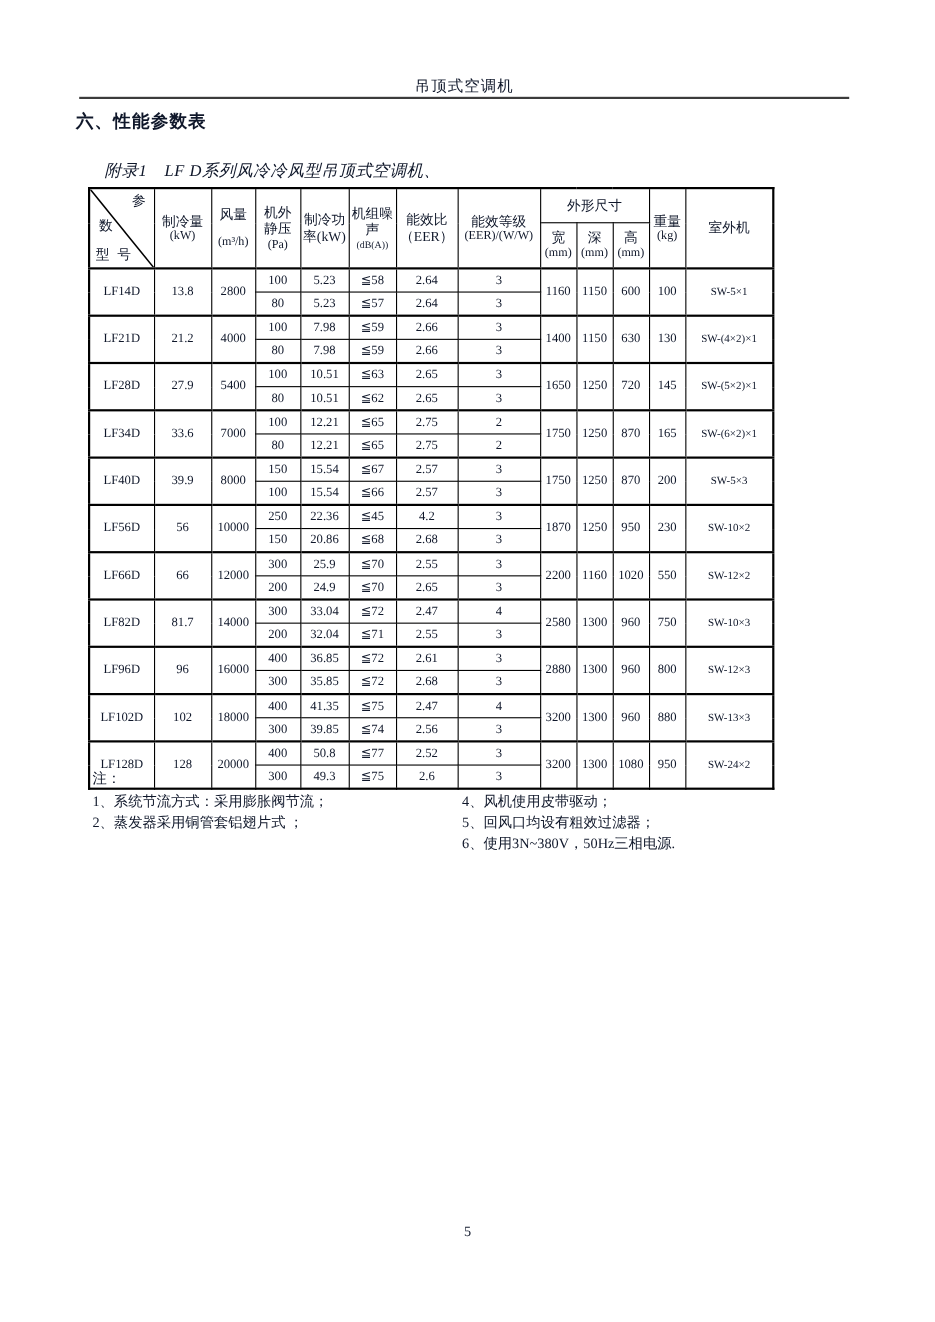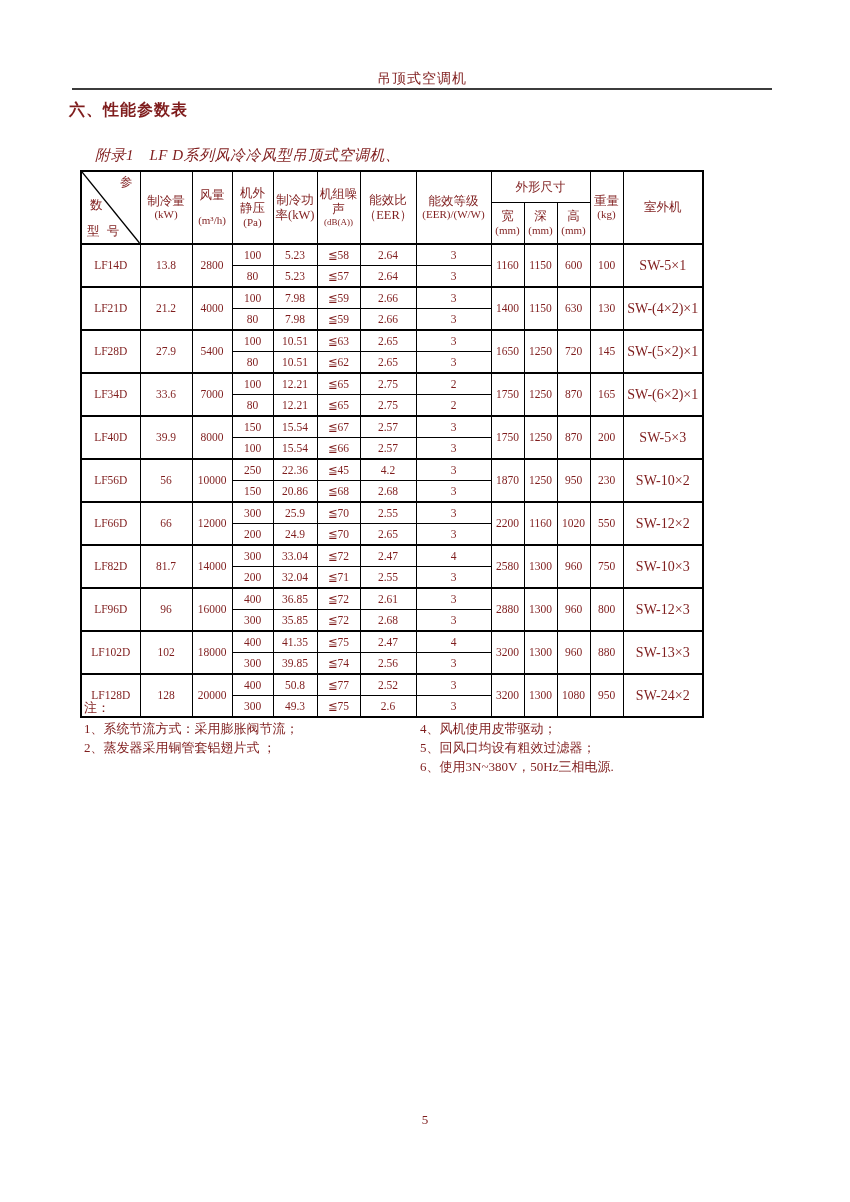--- a/index.html
+++ b/index.html
@@ -1,18 +1,18 @@
 <!DOCTYPE html>
 <html><head>
 <meta charset="utf-8">
 <style>
   html,body { margin:0; padding:0; background:#ffffff; }
   .page {
     position:relative; width:850px; height:1202px; background:#ffffff;
-    color:#7f1d1d; font-family:"Liberation Serif", serif; overflow:hidden;
+    color:#0f172a; font-family:"Liberation Serif", serif; overflow:hidden;
   }
   .running-head {
     position:absolute; top:70px; left:72px; width:700px;
     text-align:center; font-size:14px; letter-spacing:1px;
   }
   .head-rule {
     position:absolute; top:88px; left:72px; width:700px; height:2px;
     background:#3c3c3c;
   }
   .section-title {
@@ -34,21 +34,21 @@
     padding:0; overflow:hidden;
   }
   thead th { font-weight:normal; font-size:12.5px; line-height:1.18; }
   thead tr.h1 th { height:30px; }
   thead tr.h2 th { height:40px; }
   thead .sub-unit  { font-size:11px; }
   thead .tiny-unit { font-size:9px; }
   thead .gap-top { margin-top:11px; }
   tbody td { font-size:11.5px; height:20px; line-height:1.1; }
   tbody tr.group-start td { border-top:2px solid #000; }
-  td.outdoor { font-size:14px; }
+  td.outdoor { font-size:10px; }
   
   th.corner { position:relative; }
   th.corner svg.diag { position:absolute; left:0; top:0; width:100%; height:100%; display:block; }
   th.corner .c-tr { position:absolute; top:3px;  right:7px;  font-size:12.5px; }
   th.corner .c-ml { position:absolute; top:26px; left:8px;   font-size:12.5px; }
   th.corner .c-bl { position:absolute; bottom:4px; left:5px; font-size:12.5px; letter-spacing:2px; }
   
   .notes { position:absolute; top:699px; left:84px; width:630px; font-size:13px; }
   .notes .note-label { margin-bottom:2px; }
   .notes .cols { position:relative; }

